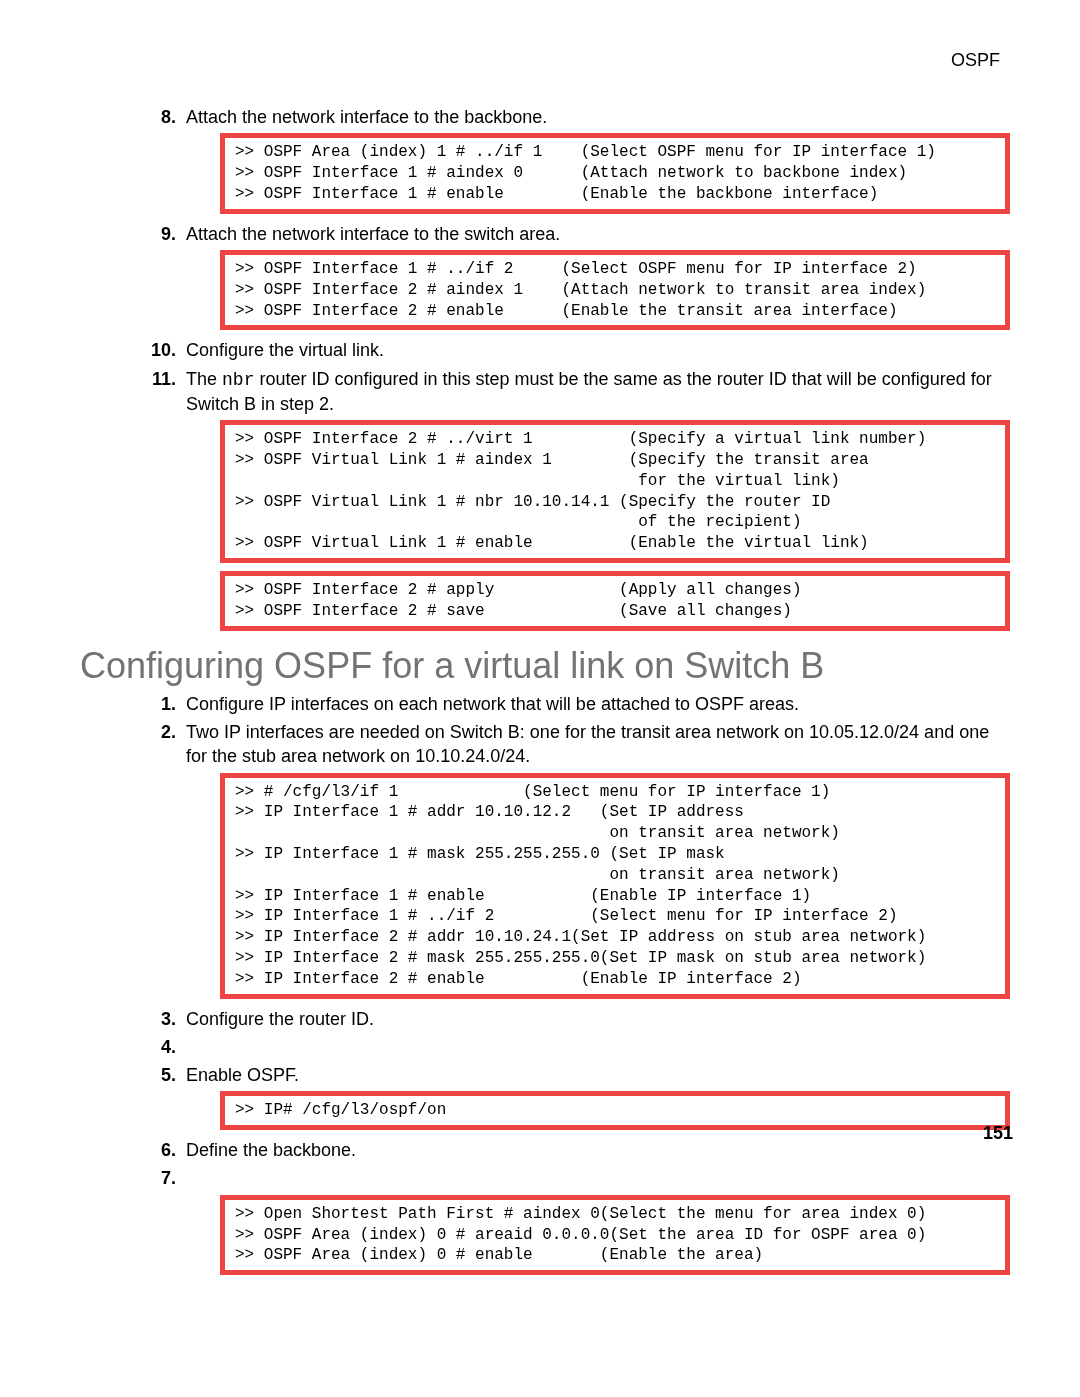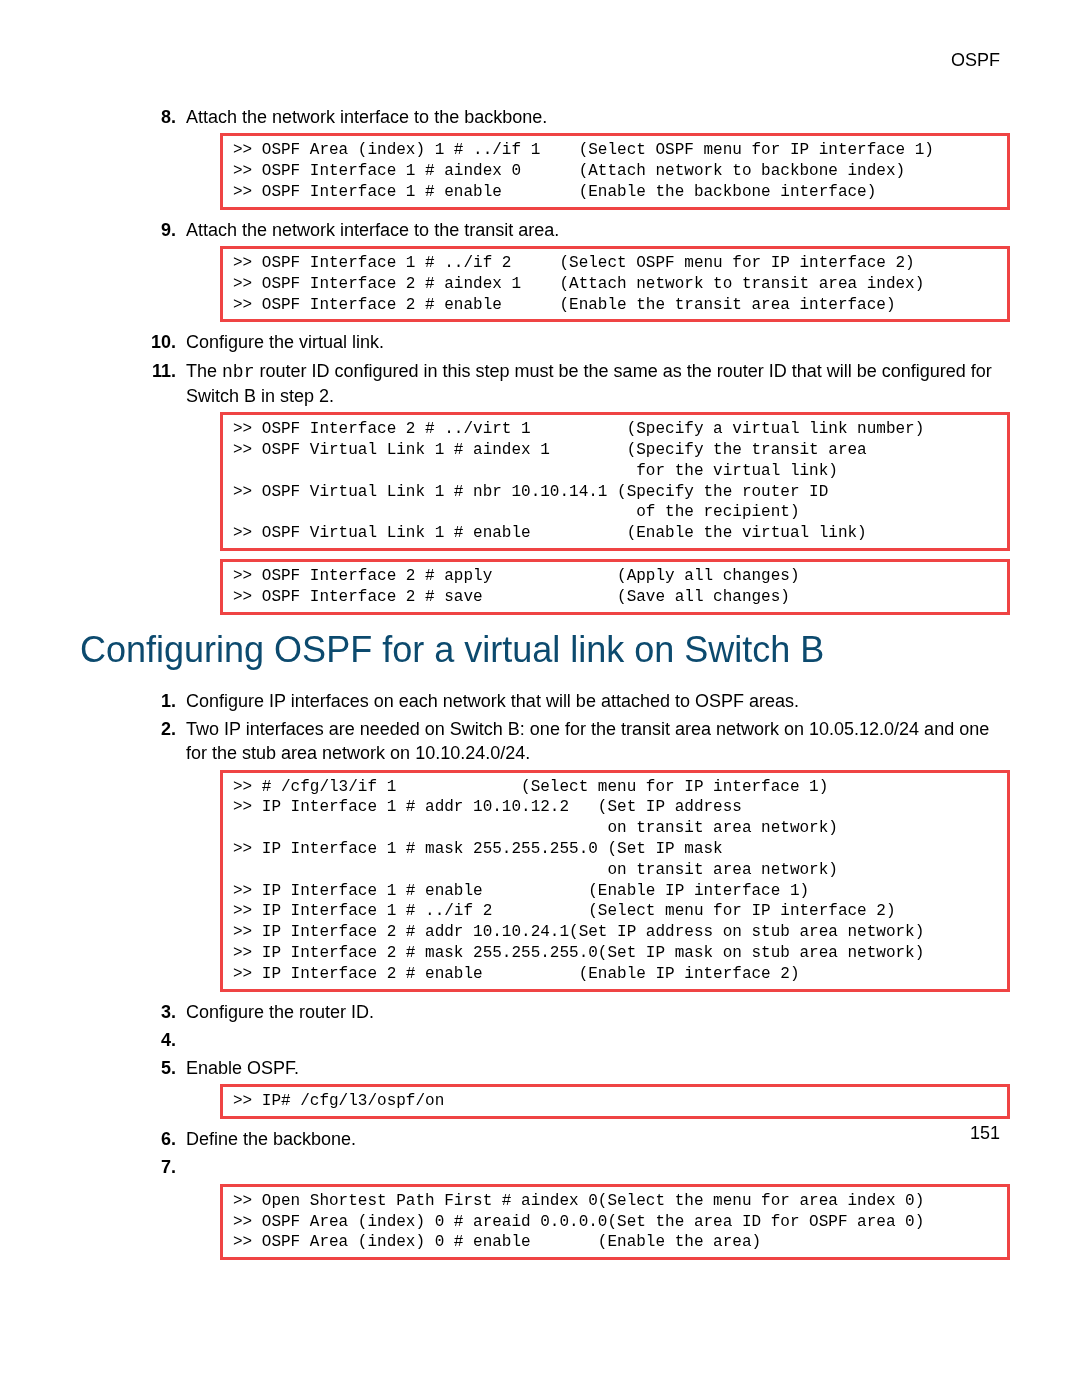--- a/index.html
+++ b/index.html
@@ -43,45 +43,46 @@
     font-weight: bold;
     min-width: 34px;
     text-align: right;
     margin-right: 10px;
     flex-shrink: 0;
   }
   .step .step-text {
     flex: 1;
   }
   .codebox {
-    border: 3px solid #ef4444;
+    border: 5px solid #ef4444;
     margin: 2px 0 8px 140px;
     padding: 4px 10px;
     font-family: "Courier New", monospace;
     font-size: 16px;
     line-height: 1.3;
     white-space: pre;
     overflow: hidden;
   }
   .h2 {
-    color: #0c4a6e;
+    color: #737373;
     font-family: "Arial Narrow", Arial, sans-serif;
     font-stretch: condensed;
     font-size: 36px;
     font-weight: normal;
-    margin: 14px 0 18px 0;
+    margin: 14px 0 5px 0;
   }
   .mono { font-family: "Courier New", monospace; }
   .page-num {
     position: absolute;
     bottom: 30px;
-    right: 80px;
+    right: 67px;
     font-family: "Arial Narrow", Arial, sans-serif;
     font-stretch: condensed;
     font-size: 18px;
+    font-weight: bold;
   }
 </style>
 </head>
 <body>
 
 <div class="page">
 
   <div class="header-right">OSPF</div>
 
   <div class="content">
@@ -89,21 +90,21 @@
     <div class="step">
       <div class="num">8.</div>
       <div class="step-text">Attach the network interface to the backbone.</div>
     </div>
     <div class="codebox">&gt;&gt; OSPF Area (index) 1 # ../if 1    (Select OSPF menu for IP interface 1)
 &gt;&gt; OSPF Interface 1 # aindex 0      (Attach network to backbone index)
 &gt;&gt; OSPF Interface 1 # enable        (Enable the backbone interface)</div>
 
     <div class="step">
       <div class="num">9.</div>
-      <div class="step-text">Attach the network interface to the transit area.</div>
+      <div class="step-text">Attach the network interface to the switch area.</div>
     </div>
     <div class="codebox">&gt;&gt; OSPF Interface 1 # ../if 2     (Select OSPF menu for IP interface 2)
 &gt;&gt; OSPF Interface 2 # aindex 1    (Attach network to transit area index)
 &gt;&gt; OSPF Interface 2 # enable      (Enable the transit area interface)</div>
 
     <div class="step">
       <div class="num">10.</div>
       <div class="step-text">Configure the virtual link.</div>
     </div>
 

